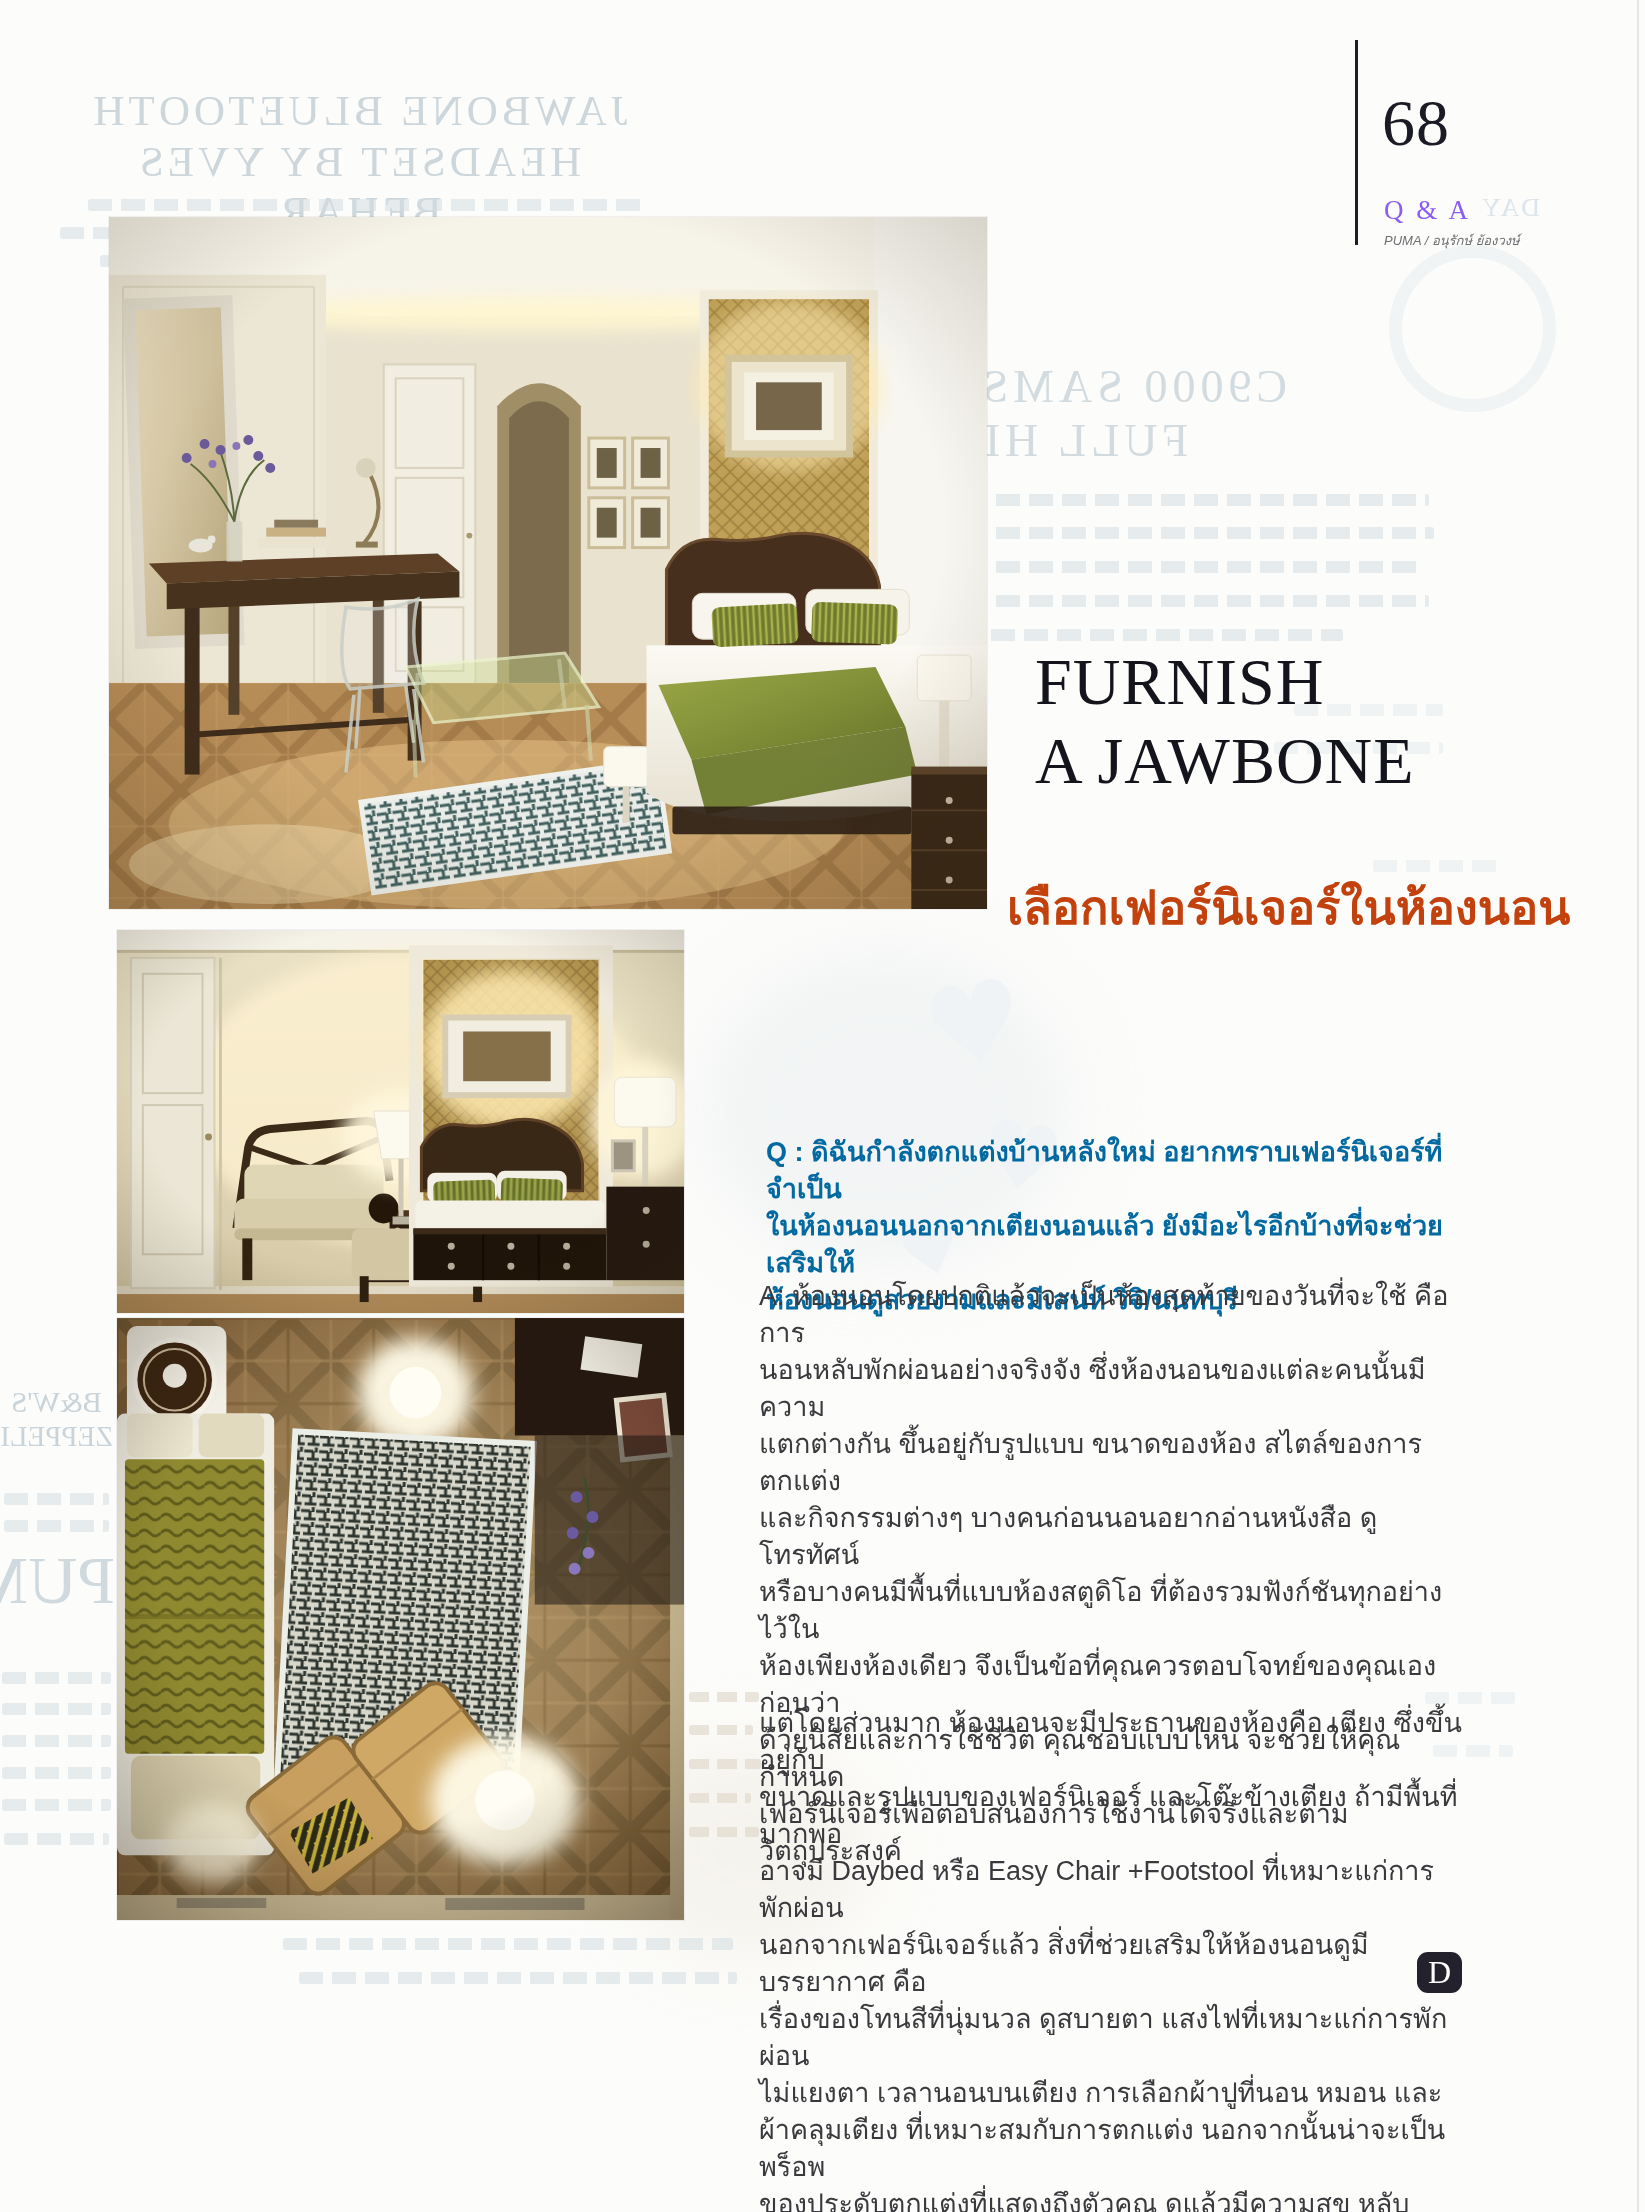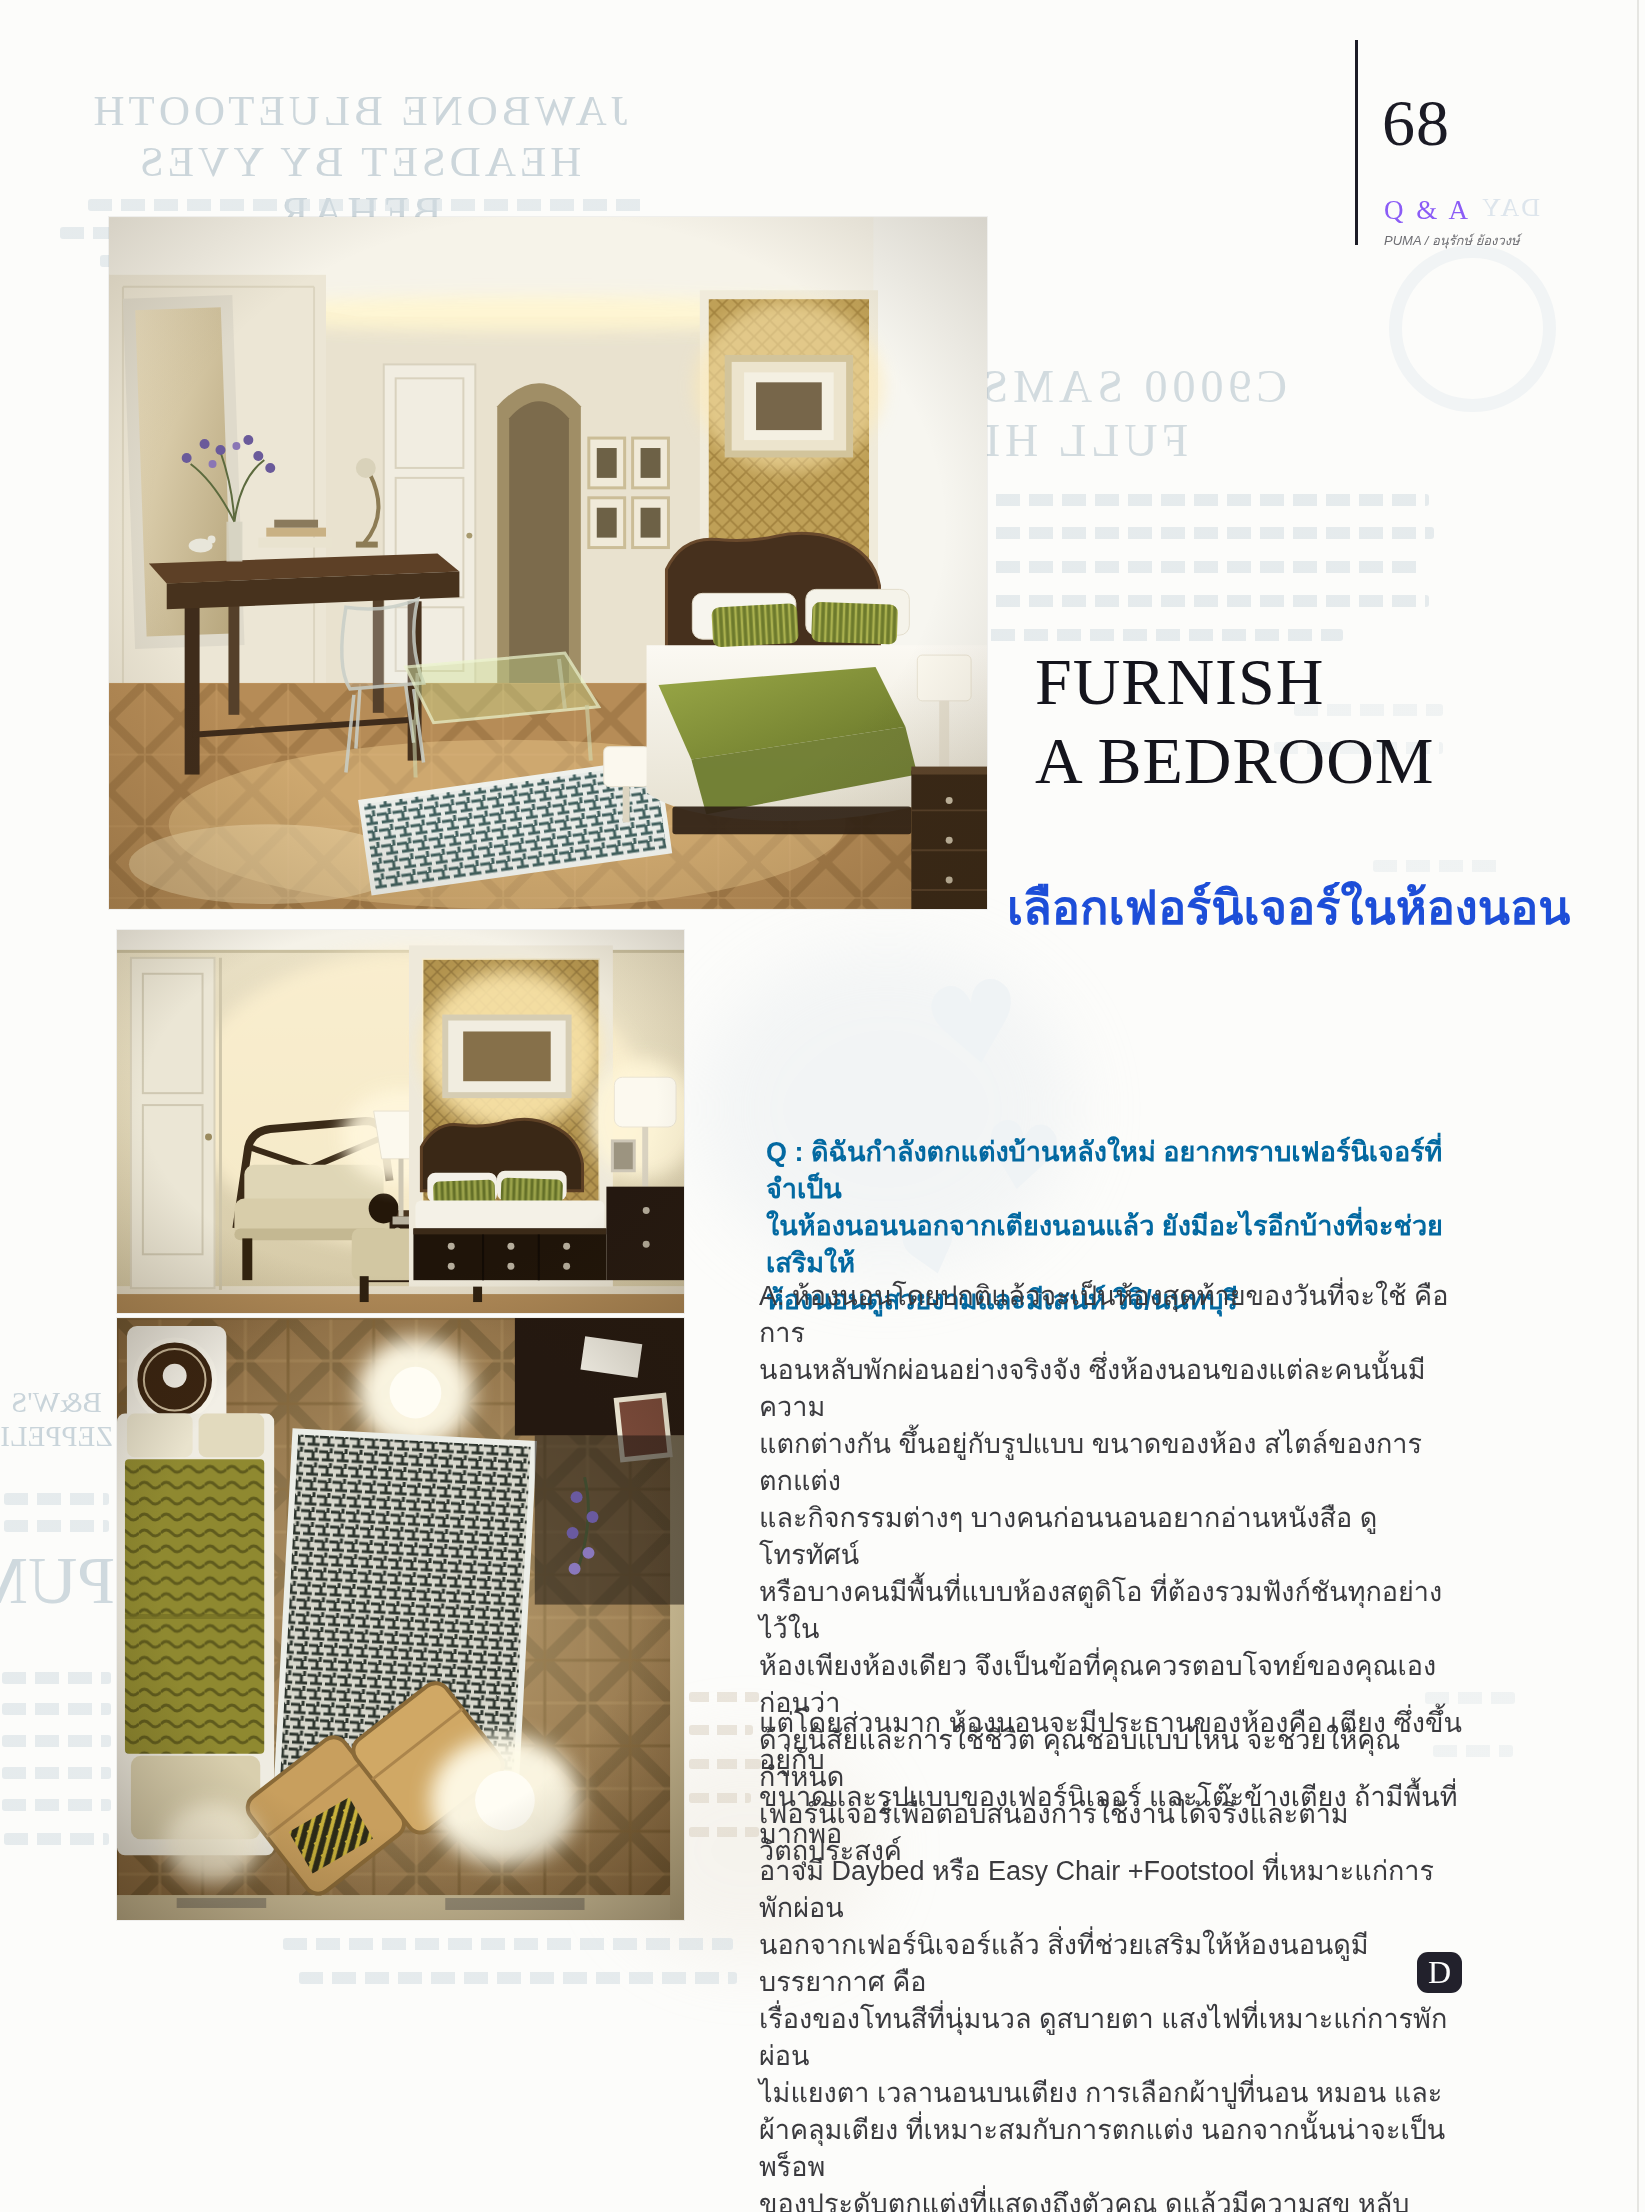--- a/index.html
+++ b/index.html
@@ -24,21 +24,21 @@
   
   .rule{position:absolute;left:1355px;top:40px;width:3px;height:205px;background:#1d1d27}
   .pnum{position:absolute;left:1382px;top:90px;font-family:"Liberation Serif",serif;
         font-size:66px;line-height:66px;color:#1b1b25;letter-spacing:1px}
   .psec{position:absolute;left:1384px;top:195px;font-family:"Liberation Serif",serif;
         font-size:27px;color:#8b5cf6;letter-spacing:3px}
   .pcredit{position:absolute;left:1384px;top:230px;font-size:13px;font-style:italic;color:#6e6e73;white-space:nowrap}
   
   .title{position:absolute;left:1035px;top:642px;font-family:"Liberation Serif",serif;
          font-size:66px;line-height:79px;color:#14141c;letter-spacing:1px;white-space:pre-line}
-  .subtitle{position:absolute;left:1007px;top:870px;font-size:47px;font-weight:bold;color:#1d4ed8;white-space:nowrap}
+  .subtitle{position:absolute;left:1007px;top:870px;font-size:47px;font-weight:bold;color:#c2410c;white-space:nowrap}
   .qtext{position:absolute;left:766px;top:1134px;width:697px;font-size:27px;line-height:37px;
          font-weight:bold;color:#0369a1;white-space:pre-line}
   .atext{position:absolute;left:759px;width:706px;font-size:27px;line-height:37px;color:#3a3a3e;white-space:pre-line}
   .a1{top:1278px}.a2{top:1705px}
   .dlogo{position:absolute;left:1417px;top:1952px;width:45px;height:41px;border-radius:11px;
          background:#22212c;color:#fdfdfd;font-family:"Liberation Serif",serif;font-size:32px;
          text-align:center;line-height:41px}
   
   .ph{position:absolute;outline:1px solid rgba(0,0,0,.05);box-shadow:inset 0 0 60px rgba(70,50,20,.15)}
   .ph svg{display:block}
@@ -442,21 +442,21 @@
           <rect x="180" y="496" width="70" height="48" fill="url(#st3)"></rect>
         </g>
       <ellipse cx="390" cy="485" rx="75" ry="65" fill="#fffbe8" opacity=".95" filter="url(#p3blur)"></ellipse>
       <circle cx="390" cy="485" r="30" fill="#fffdf4"></circle>
       <ellipse cx="95" cy="528" rx="48" ry="40" fill="#fff8e0" opacity=".85" filter="url(#p3blur)"></ellipse>
       <rect width="570" height="605" fill="url(#vg3)"></rect>
     </svg>
   </div>
 
   <div class="title">FURNISH
-A BEDROOM</div>
+A JAWBONE</div>
   <div class="subtitle">เลือกเฟอร์นิเจอร์ในห้องนอน</div>
 
   <div class="qtext">Q : ดิฉันกำลังตกแต่งบ้านหลังใหม่ อยากทราบเฟอร์นิเจอร์ที่จำเป็น
 ในห้องนอนนอกจากเตียงนอนแล้ว ยังมีอะไรอีกบ้างที่จะช่วยเสริมให้
 ห้องนอนดูสวยงามและมีเสน่ห์  วิจิ/นนทบุรี</div>
   <div class="atext a1">A: ห้องนอนโดยปกติแล้วจะเป็นห้องสุดท้ายของวันที่จะใช้ คือ การ
 นอนหลับพักผ่อนอย่างจริงจัง ซึ่งห้องนอนของแต่ละคนนั้นมีความ
 แตกต่างกัน ขึ้นอยู่กับรูปแบบ ขนาดของห้อง สไตล์ของการตกแต่ง
 และกิจกรรมต่างๆ บางคนก่อนนอนอยากอ่านหนังสือ ดูโทรทัศน์
 หรือบางคนมีพื้นที่แบบห้องสตูดิโอ ที่ต้องรวมฟังก์ชันทุกอย่างไว้ใน

